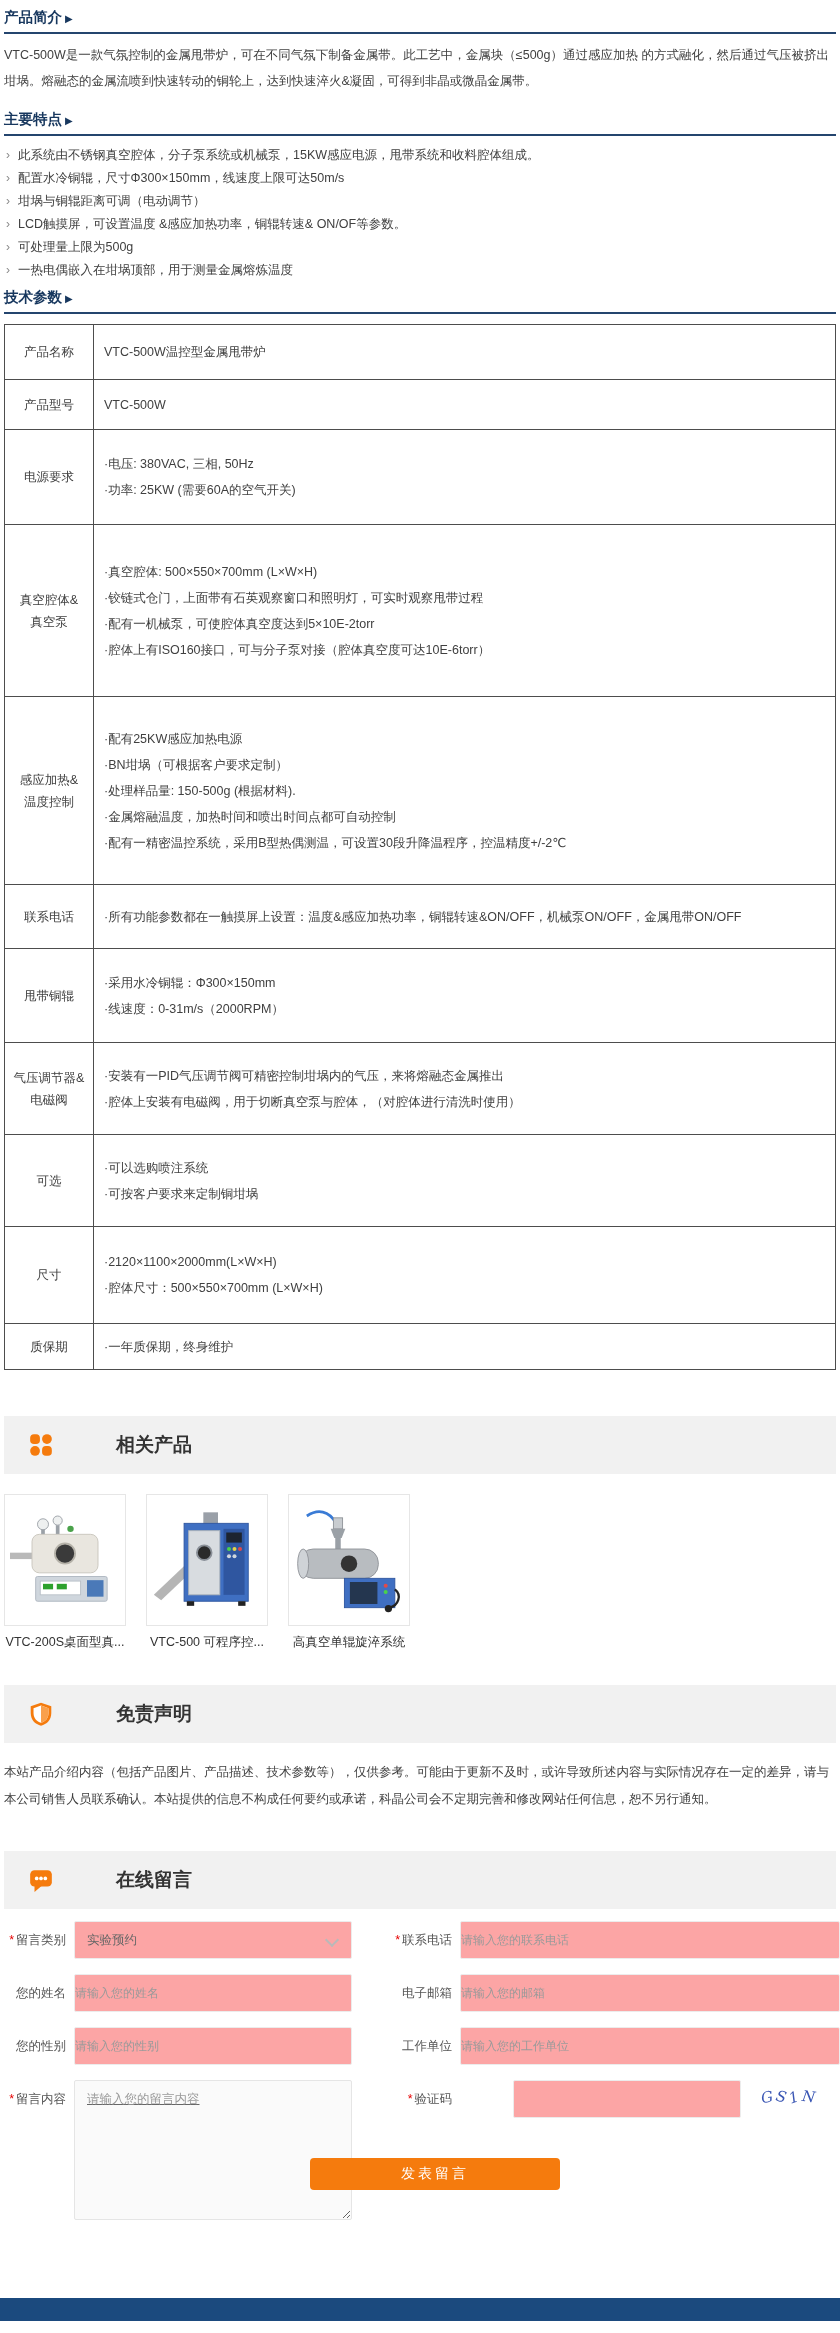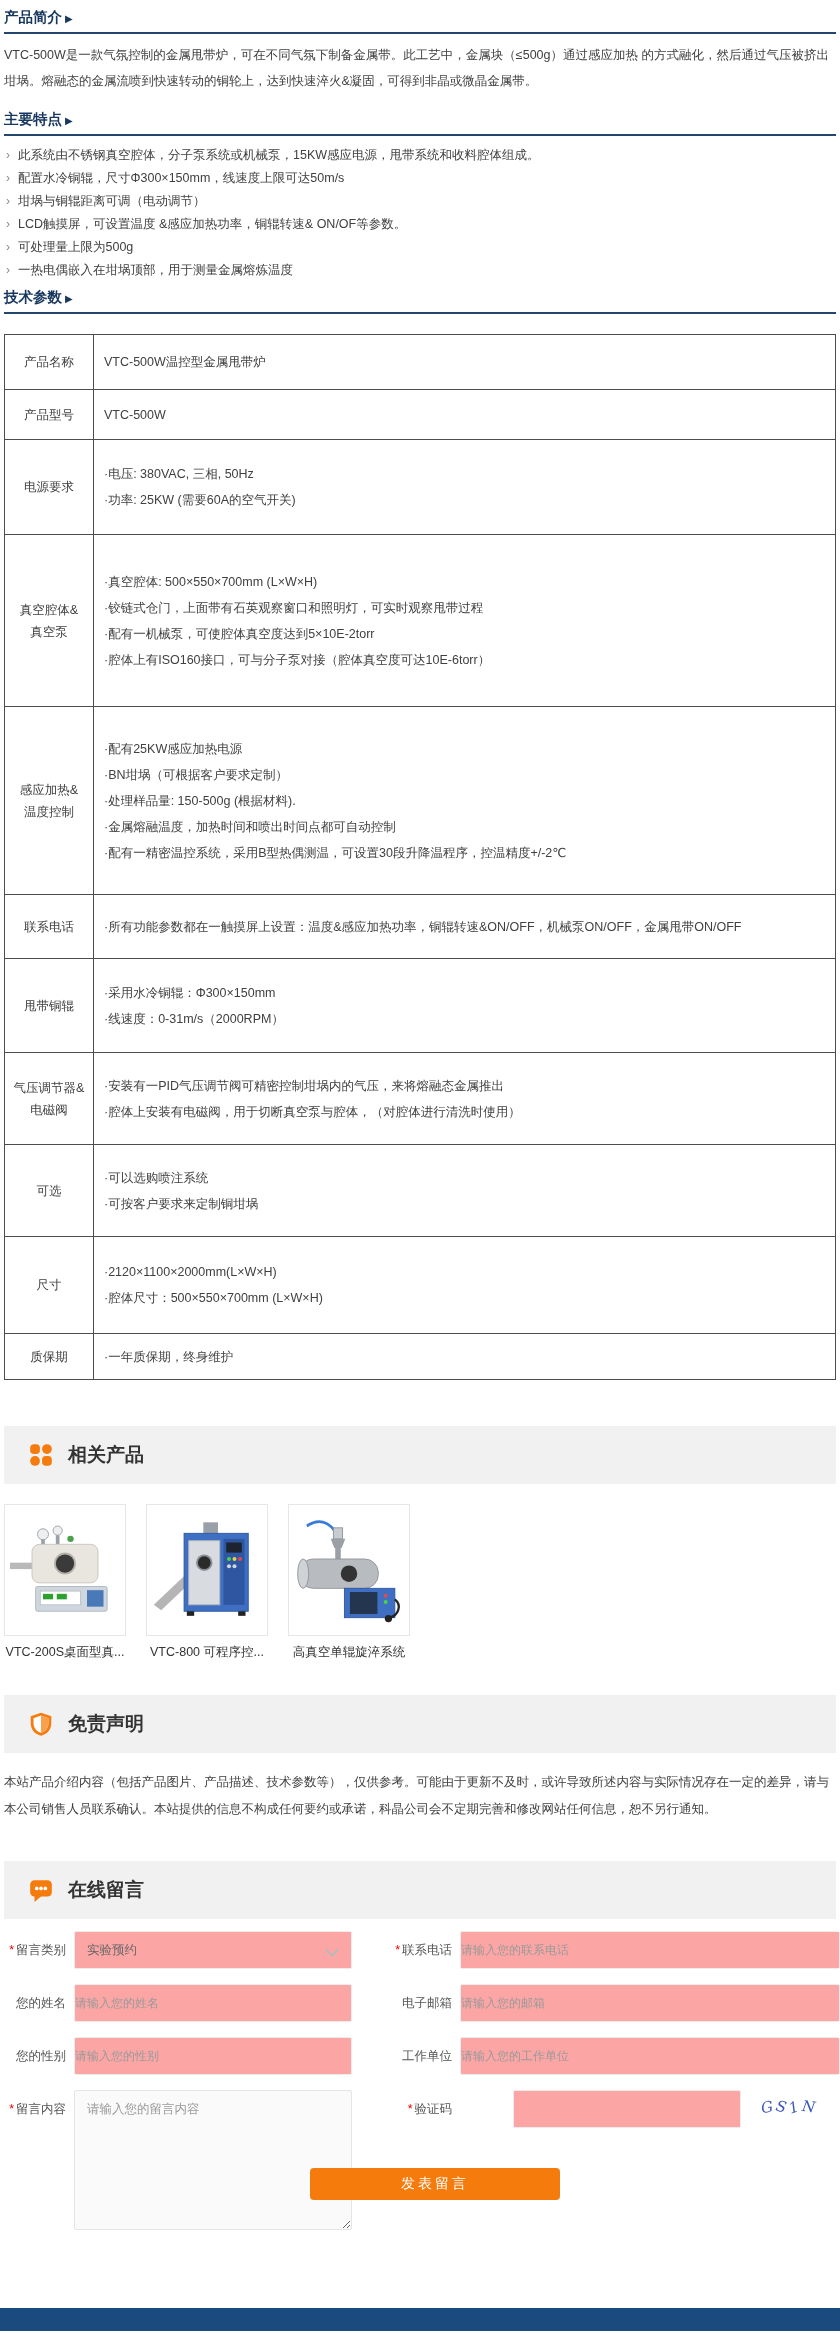--- a/index.html
+++ b/index.html
@@ -15,38 +15,38 @@
   .sec-head .t{color:#17375E; font-weight:bold; font-size:14.5px;}
   .sec-head .arrow{color:#17375E; font-size:10px; margin-left:3px;}
 
   .intro-body{line-height:26px; margin:8px 0 16px 0;}
 
   .feature-list{list-style:none; margin:8px 0 6px 0; padding:0;}
   .feature-item{line-height:23px;}
   .feature-item .bullet{color:#8a8a8a; margin:0 8px 0 2px; font-size:12px;}
 
   
-  table.specs{width:100%; border-collapse:collapse; margin-top:20px;}
+  table.specs{width:100%; border-collapse:collapse; margin-top:10px;}
   table.specs td{border:1px solid #4d4d4d; vertical-align:middle;}
   td.spec-label{width:80px; text-align:center; white-space:pre-line; line-height:22px; padding:4px;}
   td.spec-value{padding:6px 10px; line-height:26px;}
   table.specs tr:nth-child(1){height:55px;}
   table.specs tr:nth-child(2){height:50px;}
   table.specs tr:nth-child(3){height:95px;}
   table.specs tr:nth-child(4){height:172px;}
   table.specs tr:nth-child(5){height:188px;}
   table.specs tr:nth-child(6){height:64px;}
   table.specs tr:nth-child(7){height:94px;}
   table.specs tr:nth-child(8){height:92px;}
   table.specs tr:nth-child(9){height:92px;}
   table.specs tr:nth-child(10){height:97px;}
   table.specs tr:nth-child(11){height:46px;}
 
   
-  .band{background:#f1f1f1; height:58px; display:flex; align-items:center; padding-left:24px; margin-top:46px;}
+  .band{background:#f1f1f1; height:58px; display:flex; align-items:center; padding-left:24px; margin-top:46px;gap:48px;}
   .band .band-icon{width:26px; height:26px; margin-right:14px; flex:0 0 auto;}
   .band .band-title{font-size:19px; font-weight:bold; color:#333;}
   .band.disclaimer-band{margin-top:34px;}
   .band.message-band{margin-top:38px;}
 
   
   .cards{display:flex; margin-top:20px;}
   .card{width:120px; height:130px; border:1px solid #e6e6e6; background:#fff;
         display:flex; align-items:center; justify-content:center; margin-right:20px; cursor:pointer;}
   .captions{display:flex; margin-top:8px;}
@@ -61,21 +61,21 @@
   .form-row{display:flex; margin-bottom:15px;}
   .form-label{width:62px; flex:0 0 auto; text-align:right; padding:11px 8px 0 0; color:#555; white-space:nowrap;}
   .req{color:#e60000; margin-right:2px;}
   .field{flex:1; height:38px; background:#fca5a5; border:1px solid #ececec; border-radius:2px; box-sizing:border-box;}
   input.field{padding:0 0; color:#666; font-size:12px; outline:none;}
   input.field::placeholder, textarea.field::placeholder{color:#9a9a9a;}
   .select-box{position:relative; display:flex; align-items:center; padding:0 12px; color:#666; cursor:pointer;}
   .chevron{position:absolute; right:14px; top:13px; width:8px; height:8px;
            border-right:2px solid #b9b9b9; border-bottom:2px solid #b9b9b9; transform:rotate(45deg);}
   textarea.field{height:140px; background:#fafafa; border-color:#e5e5e5; padding:10px 12px;
-                 font-family:inherit; font-size:12.5px; color:#666; resize:both; outline:none;}
+                 font-family:inherit; font-size:12.5px; color:#666; resize:both; outline:none;text-decoration:underline;}
   .captcha-input{flex:0 0 auto; width:228px; margin-left:53px;}
   .captcha-text{margin-left:20px; padding-top:8px; color:#3A56B4; font-family:"DejaVu Serif",serif;
                 font-style:italic; font-size:15px; letter-spacing:3px; user-select:none; cursor:pointer;}
   .captcha-text span{display:inline-block;}
   .submit-btn{display:block; width:250px; height:32px; margin:40px 0 0 -80px; border:none; border-radius:4px;
               background:#F57B0D; color:#fff; font-size:14px; letter-spacing:3px; cursor:pointer;
               font-family:inherit;}
 
   .footer-bar{height:23px; background:#1B4A7E; margin-top:63px;}
 </style>
@@ -262,21 +262,21 @@
         <rect x="61" y="84" width="30" height="24" fill="#24364f"></rect>
         <circle cx="100" cy="88" r="2.2" fill="#e04a4a"></circle>
         <circle cx="100" cy="95" r="2.2" fill="#4ad24a"></circle>
         <path d="M110,92 C 118,98 114,110 104,112" stroke="#222" stroke-width="2.5" fill="none"></path>
         <circle cx="103" cy="113" r="4" fill="#222"></circle>
       </svg>
     </div>
   </div>
   <div class="captions">
     <div class="caption">VTC-200S桌面型真...</div>
-    <div class="caption">VTC-800 可程序控...</div>
+    <div class="caption">VTC-500 可程序控...</div>
     <div class="caption">高真空单辊旋淬系统</div>
   </div>
 
   <div class="band disclaimer-band">
     <svg class="band-icon" viewBox="0 0 24 24">
       <path d="M12 1.5 L21.5 4.8 V11 C21.5 17.5 17.3 21.3 12 22.8 C6.7 21.3 2.5 17.5 2.5 11 V4.8 Z" fill="#F57B0D"></path>
       <path d="M12 4.2 L18.9 6.6 V11 C18.9 15.9 15.9 18.9 12 20.1 C8.1 18.9 5.1 15.9 5.1 11 V6.6 Z" fill="#ffffff"></path>
       <path d="M12 4.2 L18.9 6.6 V11 C18.9 15.9 15.9 18.9 12 20.1 Z" fill="#F9A04C"></path>
     </svg>
     <span class="band-title">免责声明</span>

